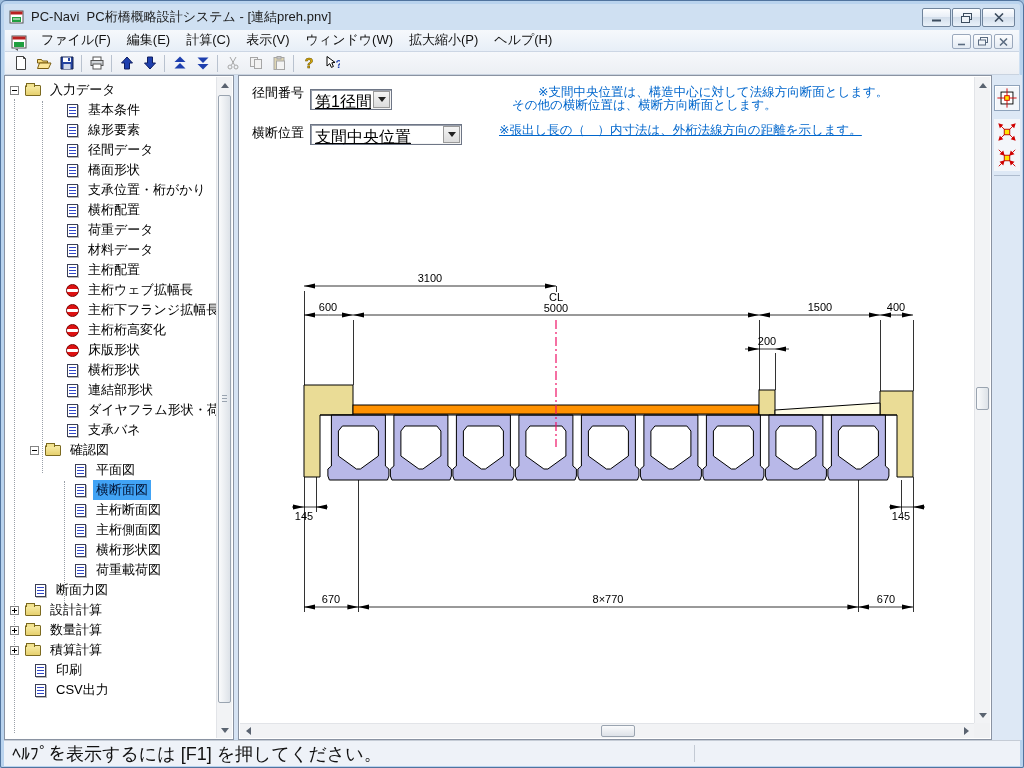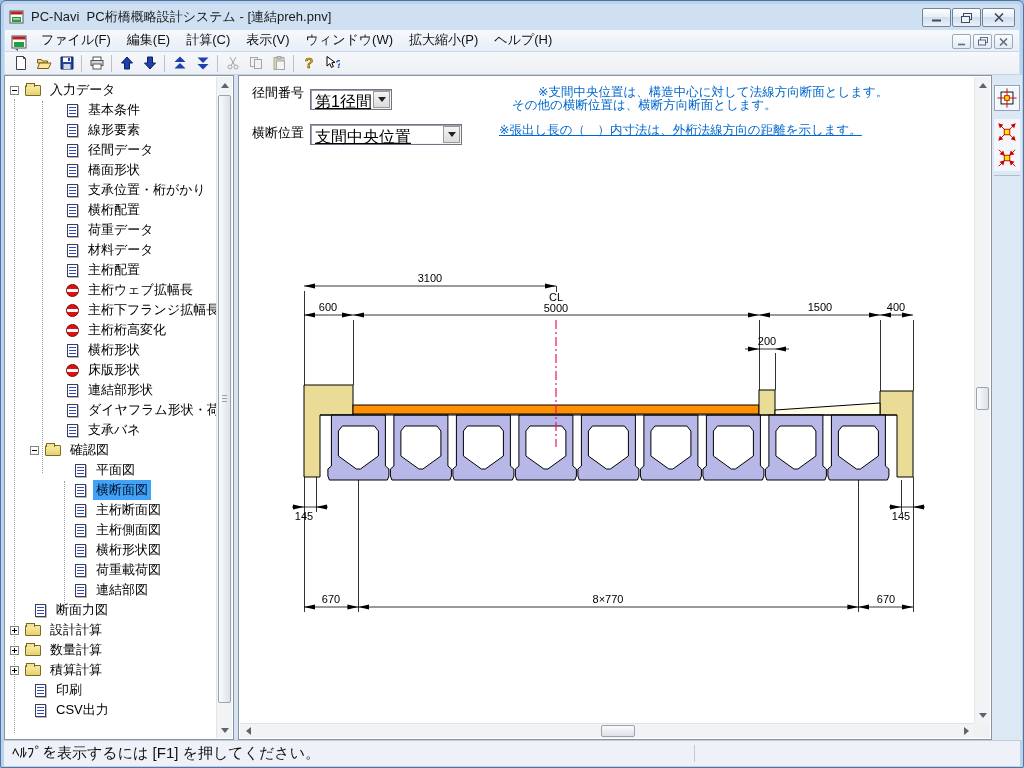--- a/index.html
+++ b/index.html
@@ -80,21 +80,21 @@
   .note{position:absolute;font-size:12.5px;color:#0066cc;white-space:nowrap;}
   .corner{position:absolute;right:1px;bottom:1px;width:16px;height:15px;background:#f0f1f3;}
   
   .rightstrip{position:absolute;left:991px;top:74px;width:30px;height:665px;background:#dde8f5;}
   .rsbtn{position:absolute;left:2px;width:26px;height:26px;display:flex;align-items:center;justify-content:center;background:#f3f6fa;}
   .rsbtn.raised{border:1px solid #8fa3bb;box-shadow:inset 1px 1px 0 #fff;}
   .rssep{position:absolute;left:2px;width:26px;height:1px;background:#aebcce;}
   
   .statusbar{position:absolute;left:3px;right:3px;top:739px;height:26px;background:#eef2f8;
     border-top:1px solid #c5ccd6;display:flex;align-items:center;}
-  .status-text{font-size:15px;color:#111;padding-left:8px;white-space:nowrap;}
+  .status-text{font-size:18px;color:#111;padding-left:8px;white-space:nowrap;}
   .status-div{position:absolute;left:690px;top:4px;bottom:4px;width:1px;background:#c3cad4;}
   svg{display:block;}
   .diagram{position:absolute;left:0;top:85px;}
 </style>
 </head>
 <body>
 
 <div class="frame">
 
   <div class="titlebar">
@@ -302,26 +302,26 @@
         </div>
       <div class="trow lv-l1">
           <span class="ic-stop"></span>
           <span class="tlabel">主桁下フランジ拡幅長</span>
         </div>
       <div class="trow lv-l1">
           <span class="ic-stop"></span>
           <span class="tlabel">主桁桁高変化</span>
         </div>
       <div class="trow lv-l1">
-          <span class="ic-doc"></span>
-          <span class="tlabel">横桁形状</span>
-        </div>
-      <div class="trow lv-l1">
           <span class="ic-stop"></span>
           <span class="tlabel">床版形状</span>
+        </div>
+      <div class="trow lv-l1">
+          <span class="ic-doc"></span>
+          <span class="tlabel">横桁形状</span>
         </div>
       <div class="trow lv-l1">
           <span class="ic-doc"></span>
           <span class="tlabel">連結部形状</span>
         </div>
       <div class="trow lv-l1">
           <span class="ic-doc"></span>
           <span class="tlabel">ダイヤフラム形状・荷重</span>
         </div>
       <div class="trow lv-l1">
@@ -349,24 +349,20 @@
           <span class="ic-doc"></span>
           <span class="tlabel">主桁側面図</span>
         </div>
       <div class="trow lv-l2">
           <span class="ic-doc"></span>
           <span class="tlabel">横桁形状図</span>
         </div>
       <div class="trow lv-l2">
           <span class="ic-doc"></span>
           <span class="tlabel">荷重載荷図</span>
-        </div>
-      <div class="trow lv-l2">
-          <span class="ic-doc"></span>
-          <span class="tlabel">連結部図</span>
         </div>
       <div class="trow lv-rootdoc">
           <span class="ic-doc"></span>
           <span class="tlabel">断面力図</span>
         </div>
       <div class="trow lv-root">
           <span class="tbox plus"></span>
           <span class="ic-folder"></span>
           <span class="tlabel">設計計算</span>
         </div>

